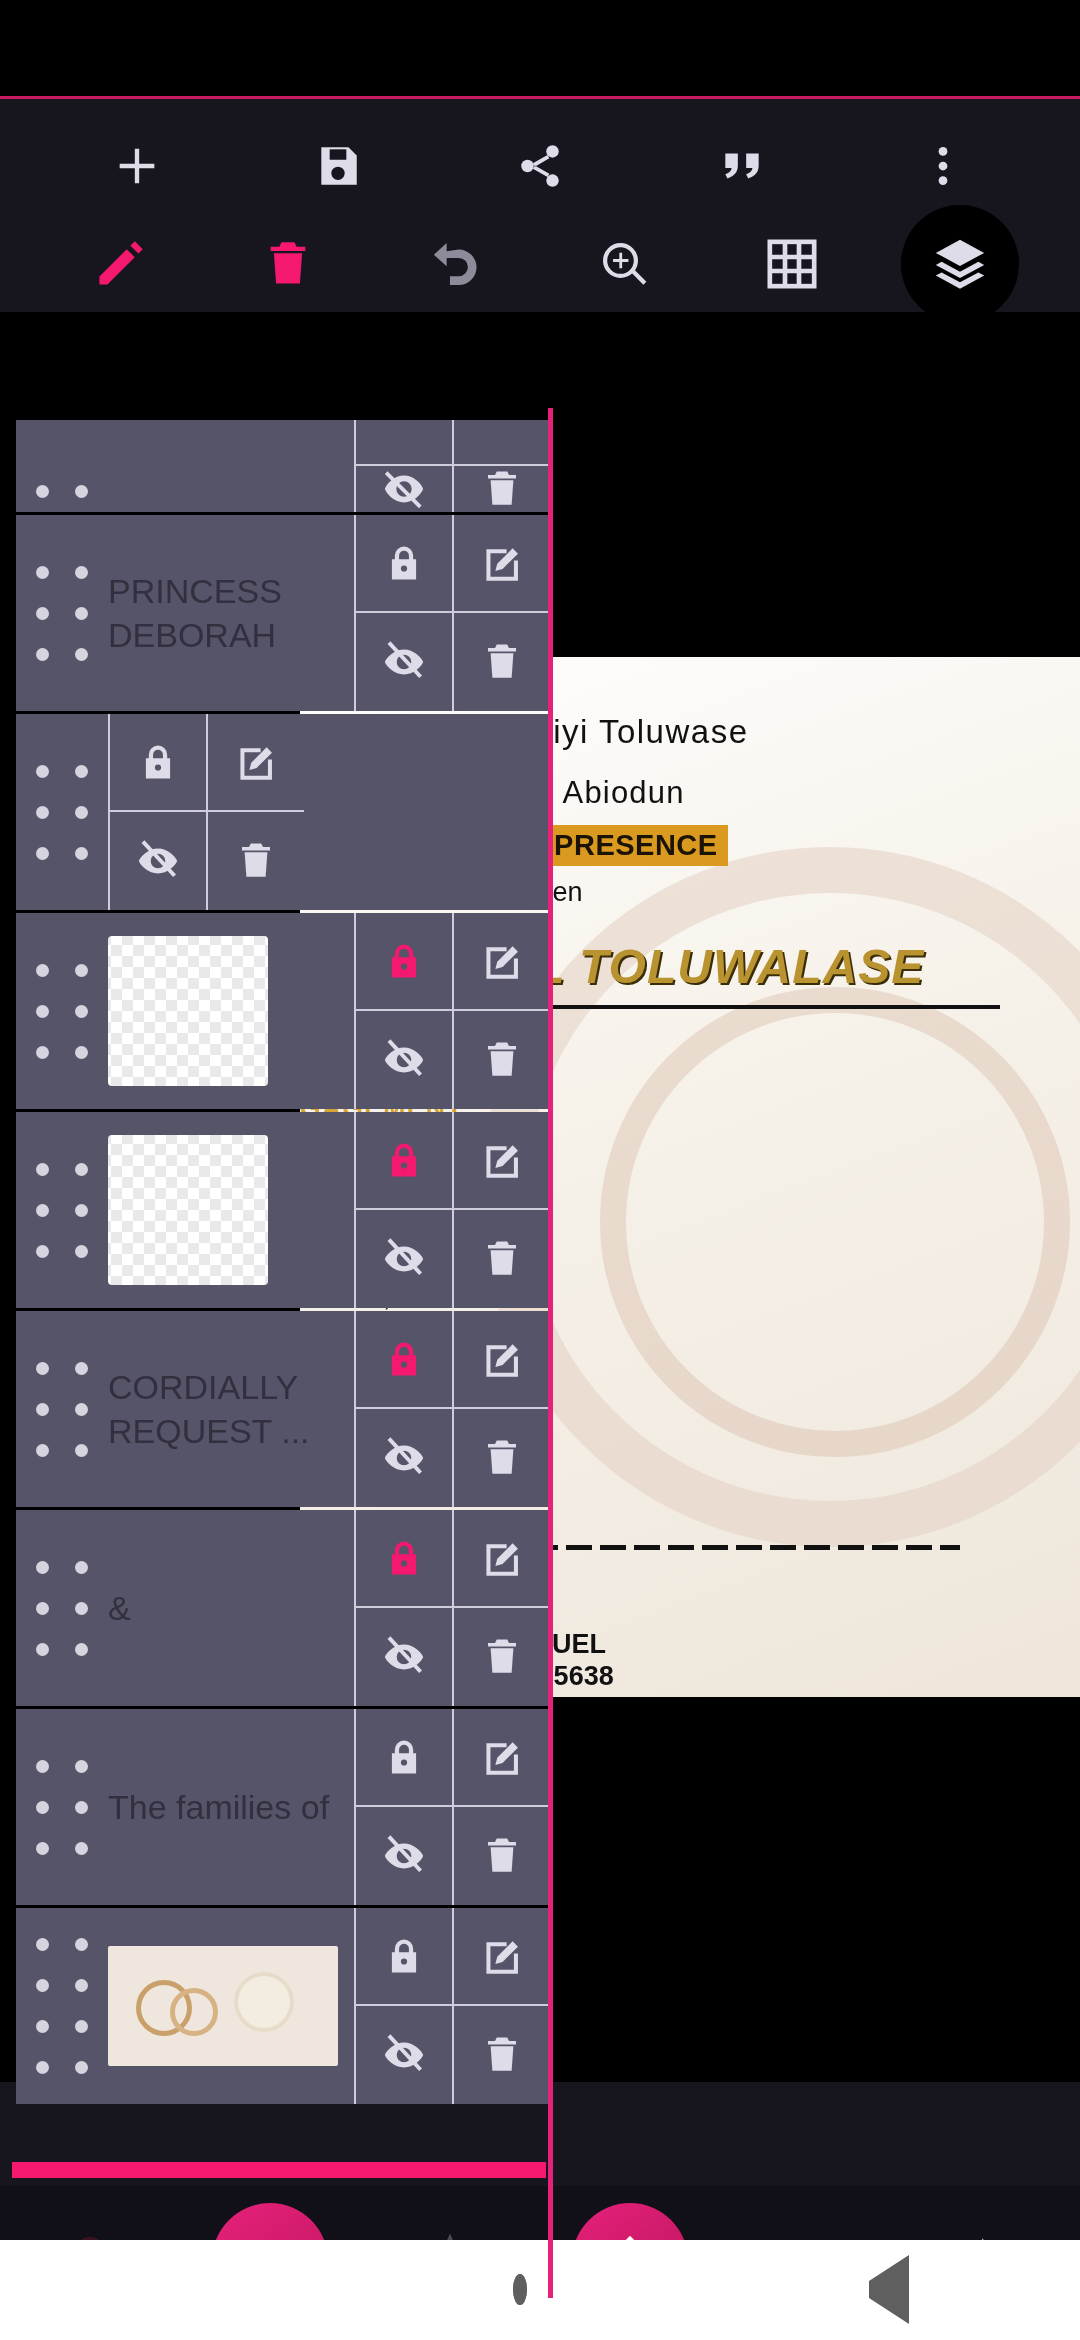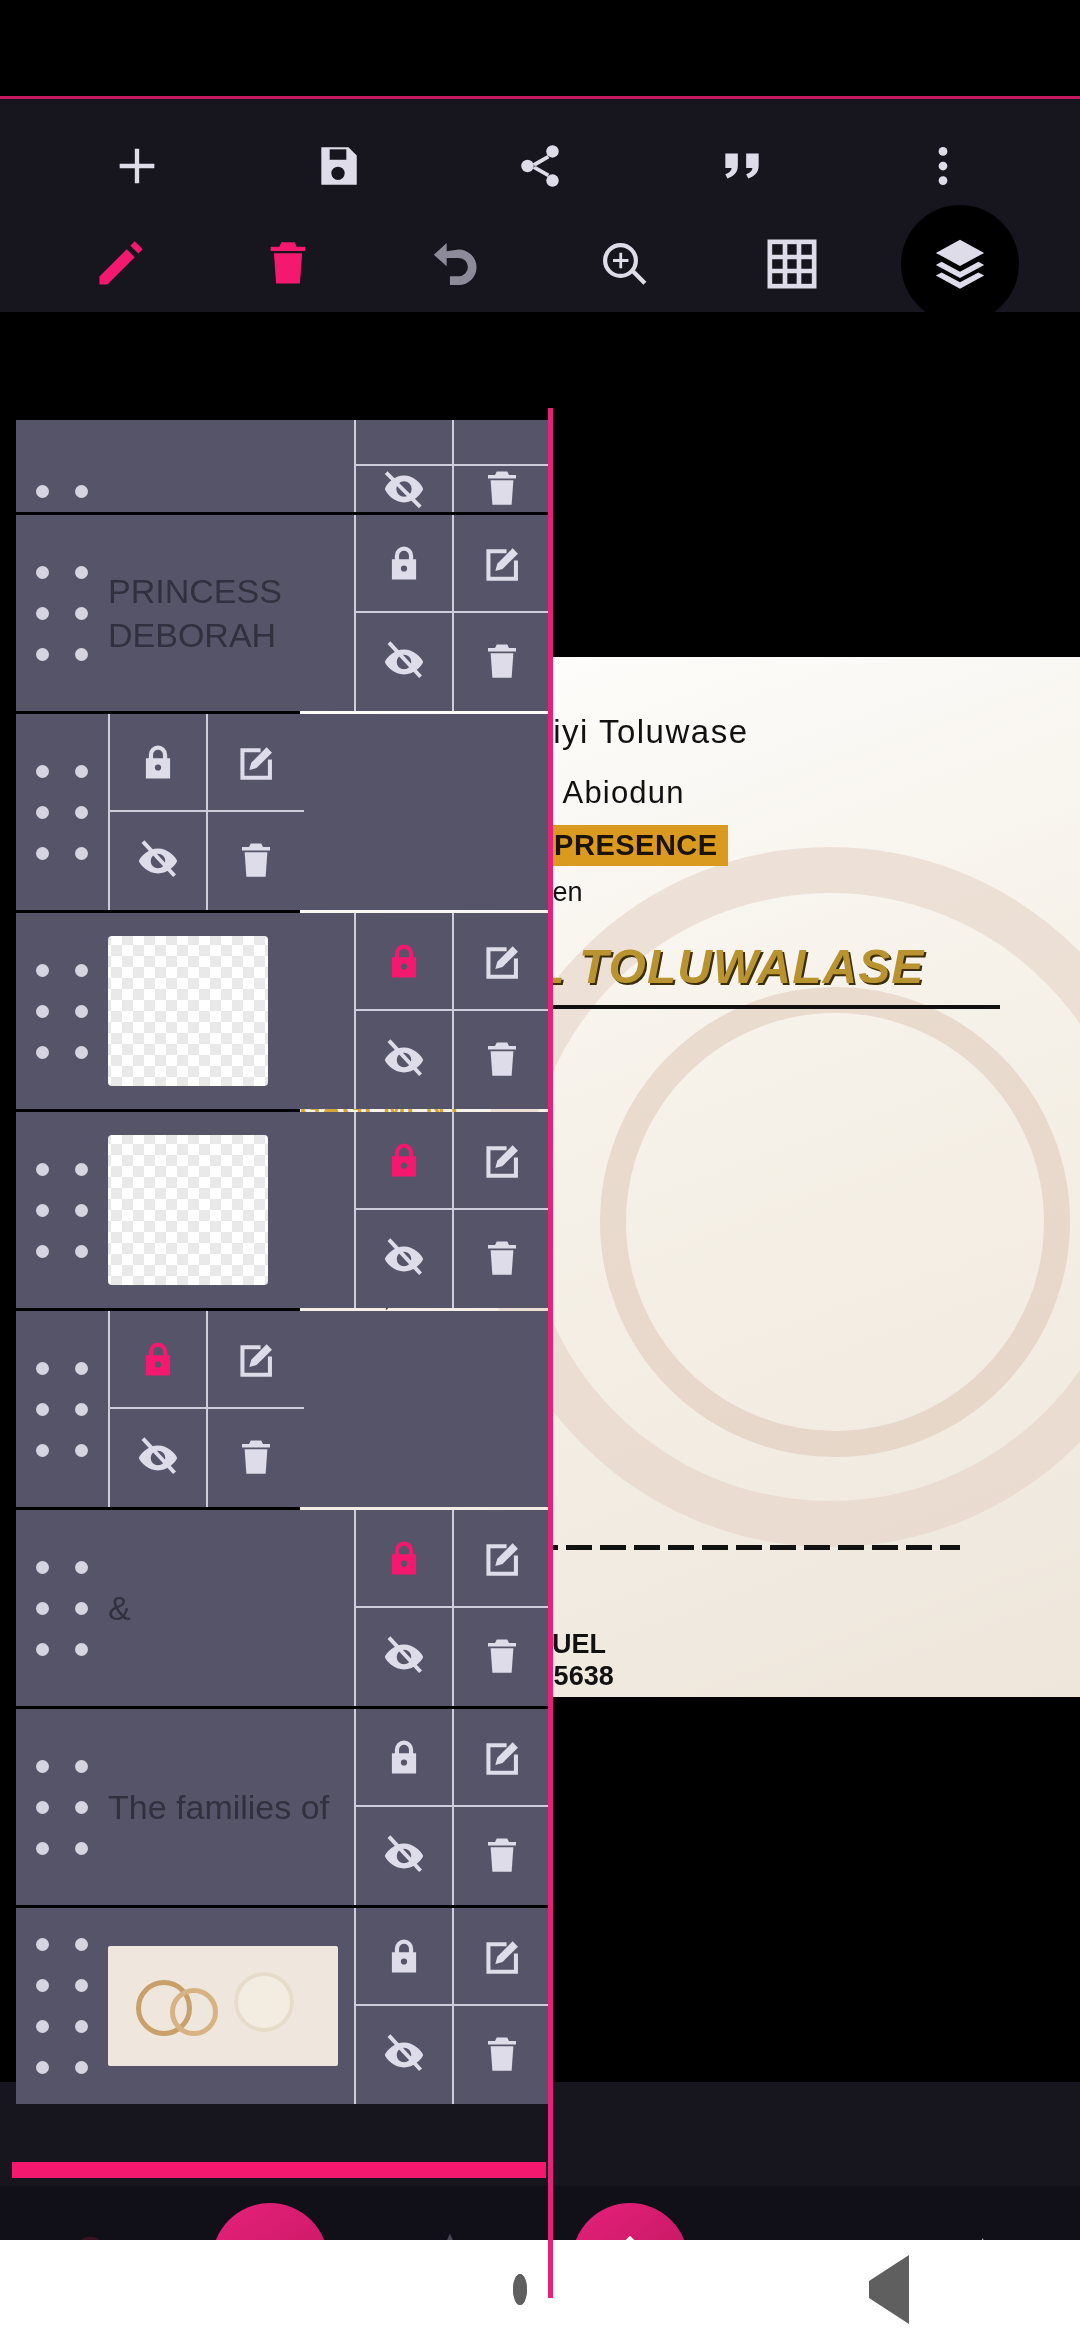--- a/index.html
+++ b/index.html
@@ -528,20 +528,23 @@
             </span>
           <span class="dots-row">
               <i></i>
               <i></i>
             </span>
           <span class="dots-row">
               <i></i>
               <i></i>
             </span>
         </div>
+        <div class="lr-main">
+          <span class="lr-label">CORDIALLY REQUEST ...</span>
+        </div>
         <div class="lr-actions">
           <div class="act rowtop">
             <svg width="44" height="44" viewBox="0 0 24 24">
                 <path d="M7 10V8a5 5 0 0 1 10 0v2h1.6v11H5.4V10zm2.3 0h5.4V8a2.7 2.7 0 0 0-5.4 0z" fill="#f4186e"></path>
                 <circle cx="12" cy="15" r="1.7" fill="#565469"></circle>
               </svg>
           </div>
           <div class="act rowtop">
             <svg width="44" height="44" viewBox="0 0 24 24">
                 <path d="M3.5 4.5h11v2.2H5.7v12.8h12.8v-8.8h2.2v11H3.5z" fill="#dedce8"></path>

